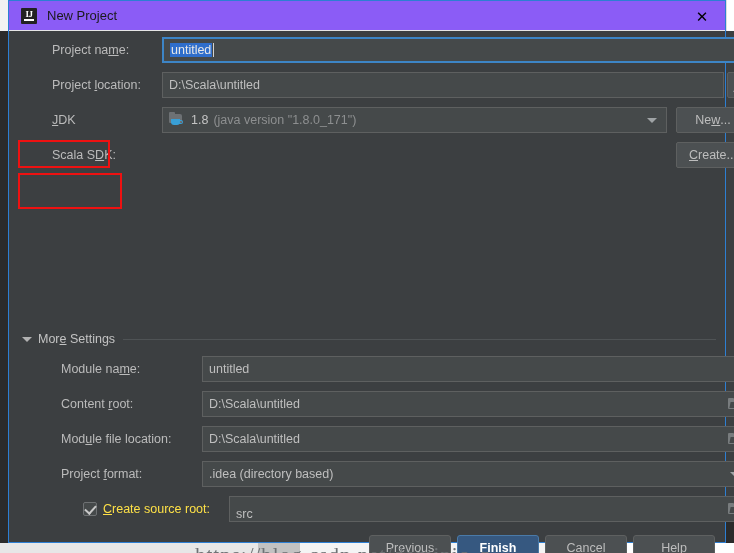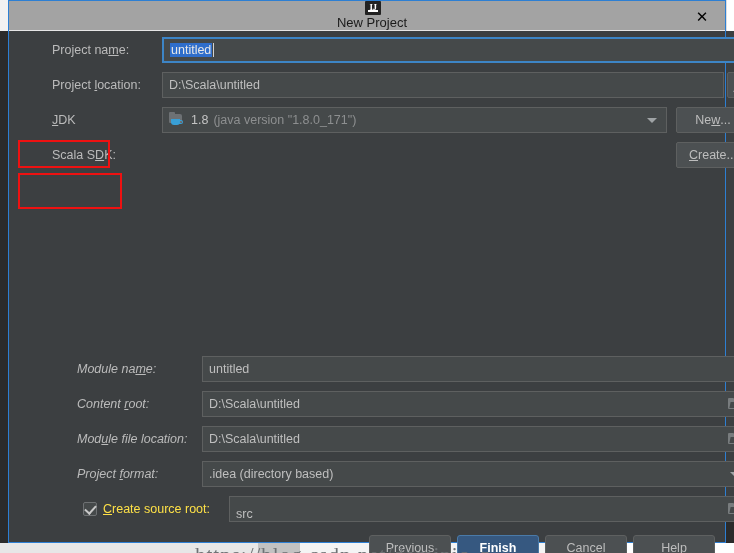--- a/index.html
+++ b/index.html
@@ -79,27 +79,26 @@
     width: 718px;
     height: 543px;
     box-sizing: border-box;
     border: 1px solid #2d7fd3;
     border-top: none;
     background: #3c3f41;
   }
   .titlebar {
     position: relative;
     height: 31px;
-    background: #a3a3a3;
+    background: #8b5cf6;
     border-top: 1px solid #2d7fd3;
     border-bottom: 1px solid #e6e6e6;
     box-sizing: border-box;
     display: flex;
     align-items: center;
-    flex-direction: column;
   }
   .title-icon {
     width: 16px; height: 16px;
     margin-left: 12px;
     background: #222222;
     border-radius: 1px;
     position: relative;
     display: inline-block;
   }
   .title-icon .ij {
@@ -365,23 +364,22 @@
   }
 
   .row.r-module   { top: 325px; }
   .row.r-content  { top: 360px; }
   .row.r-modfile  { top: 395px; }
   .row.r-format   { top: 430px; }
   .row.r-srcroot  { top: 465px; }
 
   .lbl-col2 {
     position: absolute;
-    left: 38px;
+    left: 22px;
     width: 124px;
-    font-style: italic;
   }
   .ms-field {
     position: absolute;
     left: 163px; top: 0;
     width: 548px; height: 26px;
     box-sizing: border-box;
     background: #45494a;
     border: 1px solid #5e6060;
     color: #bfbfbf;
     font-size: 12.5px;
@@ -548,20 +546,25 @@
       </div>
 
       <div class="row r-scala">
         <div class="lbl lbl-col">Scala S<u>D</u>K:</div>
         <div class="side-btn"><u>C</u>reate...</div>
       </div>
 
       <div class="annot a-jdk"></div>
       <div class="annot a-scala"></div>
 
+      <div class="more-header">
+        <span class="more-tri"></span>
+        <span class="more-title">Mor<u>e</u> Settings</span>
+        <span class="more-rule"></span>
+      </div>
 
       <div class="row r-module">
         <div class="lbl lbl-col2">Module na<u>m</u>e:</div>
         <div class="ms-field">
           <span>untitled</span>
         </div>
       </div>
 
       <div class="row r-content">
         <div class="lbl lbl-col2">Content <u>r</u>oot:</div>

